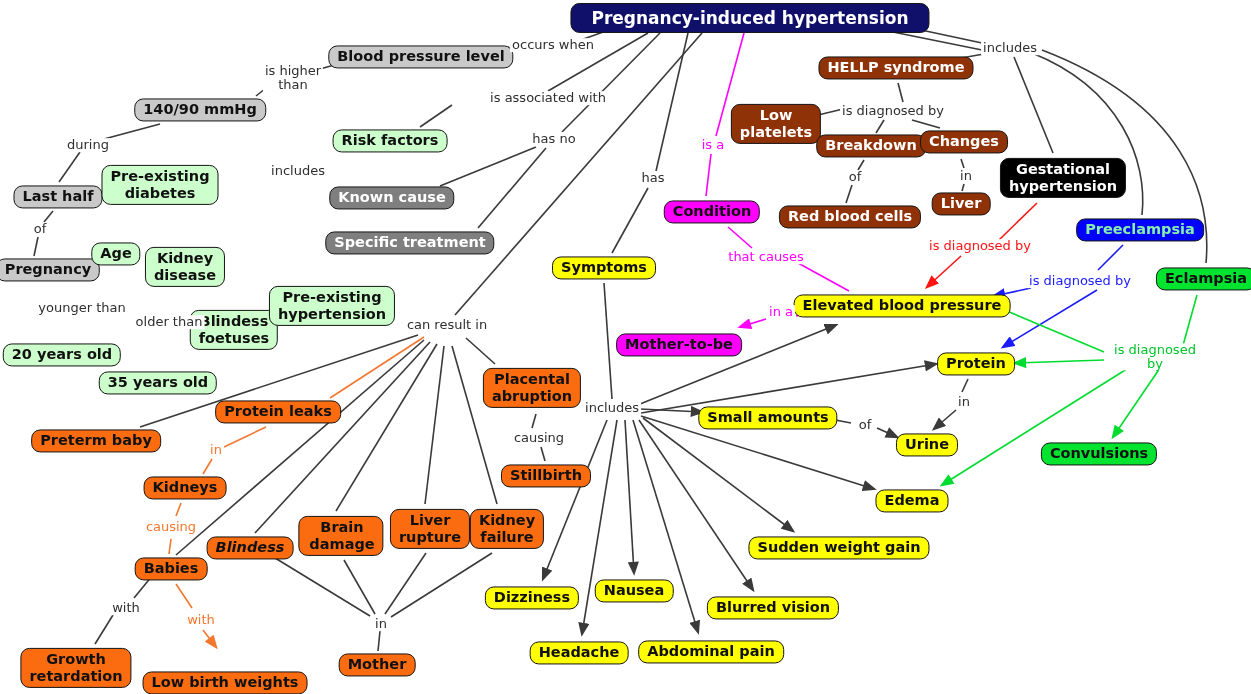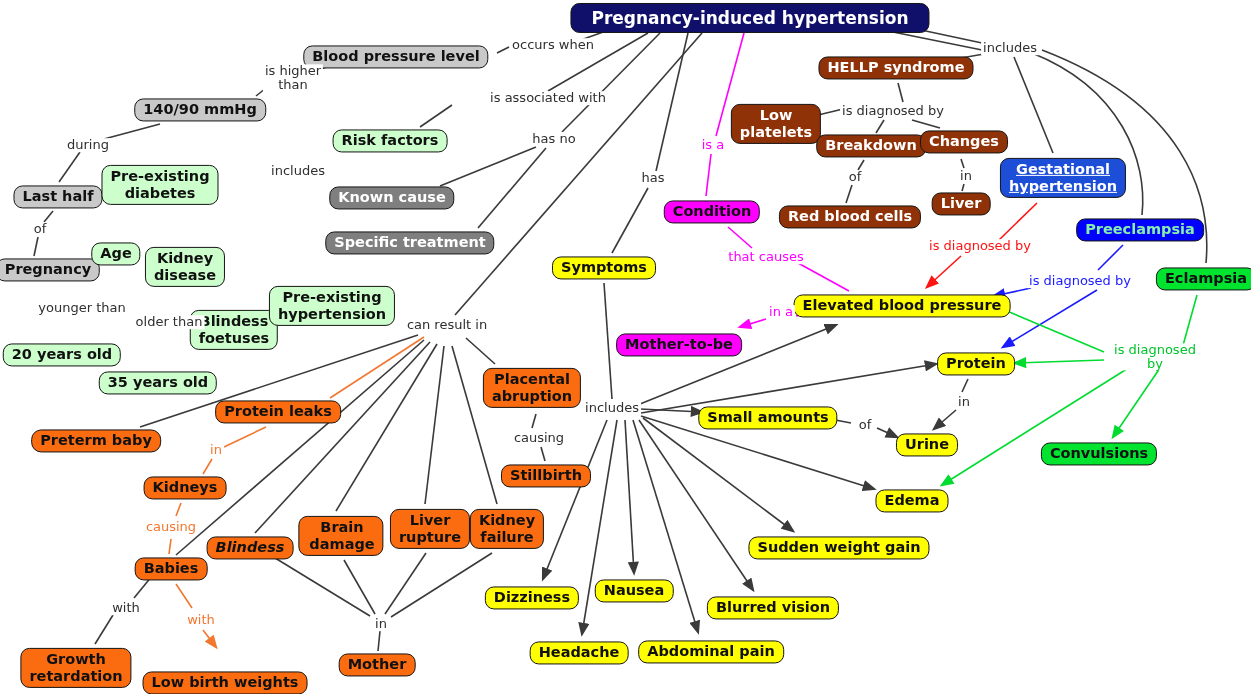--- a/index.html
+++ b/index.html
@@ -10,21 +10,21 @@
         border-radius:9px;padding:2px 8px;font-weight:bold;font-size:14.5px;line-height:1.18;
         white-space:pre-line;text-align:center;box-sizing:border-box;}
   .node.title-node{font-size:17px;padding:4px 20px;border-radius:9px;}
   .navy{background:#10106B;color:#ffffff;}
   .gray{background:#C9C9C9;color:#111;}
   .darkgray{background:#7F7F7F;color:#ffffff;}
   .palegreen{background:#CCFFCC;color:#111;}
   .yellow{background:#FFFF00;color:#111;}
   .magenta{background:#FF00FF;color:#111;}
   .brown{background:#903208;color:#ffffff;}
-  .red{background:#1d4ed8;color:#ffffff;text-decoration:underline;}
+  .red{background:#000000;color:#ffffff;}
   .blue{background:#0000FF;color:#86efac;}
   .green{background:#00E42F;color:#111;}
   .orange{background:#FB6C11;color:#111;}
   .edge-label{position:absolute;transform:translate(-50%,-50%);font-size:13px;line-height:1.05;
         color:#2f2f2f;white-space:pre-line;text-align:center;background:#ffffff;padding:0 2px;}
   .c-o{color:#F2772F;} .c-m{color:#FF00FF;} .c-r{color:#FF1414;} .c-b{color:#1A1AFF;} .c-g{color:#00C42A;}
 </style>
 </head>
 <body>
 
@@ -130,21 +130,21 @@
       <path d="M1031,288 L994,296" stroke="#1A1AFF" stroke-width="1.6" fill="none" marker-end="url(#arr-b)"></path>
       <path d="M1097,290 L1003,347" stroke="#1A1AFF" stroke-width="1.6" fill="none" marker-end="url(#arr-b)"></path>
       <path d="M1197,295 L1182,349" stroke="#00DC2F" stroke-width="1.6" fill="none"></path>
       <path d="M1104,352 L995,306" stroke="#00DC2F" stroke-width="1.6" fill="none" marker-end="url(#arr-g)"></path>
       <path d="M1104,360 L1015,363" stroke="#00DC2F" stroke-width="1.6" fill="none" marker-end="url(#arr-g)"></path>
       <path d="M1130,367 L942,485" stroke="#00DC2F" stroke-width="1.6" fill="none" marker-end="url(#arr-g)"></path>
       <path d="M1160,368 L1113,437" stroke="#00DC2F" stroke-width="1.6" fill="none" marker-end="url(#arr-g)"></path>
     </svg>
   <div id="node-layer">
       <div class="node navy title-node" style="left: 750px; top: 18px;">Pregnancy-induced hypertension</div>
-      <div class="node gray" style="left: 396px; top: 57px;">Blood pressure level</div>
+      <div class="node gray" style="left: 421px; top: 57px;">Blood pressure level</div>
       <div class="node gray" style="left: 200px; top: 110px;">140/90 mmHg</div>
       <div class="node gray" style="left: 58px; top: 197px;">Last half</div>
       <div class="node gray" style="left: 48px; top: 270px;">Pregnancy</div>
       <div class="node darkgray" style="left: 392px; top: 198px;">Known cause</div>
       <div class="node darkgray" style="left: 410px; top: 243px;">Specific treatment</div>
       <div class="node palegreen" style="left: 390px; top: 141px;">Risk factors</div>
       <div class="node palegreen" style="left: 160px; top: 185px;">Pre-existing
 diabetes</div>
       <div class="node palegreen" style="left: 116px; top: 254px;">Age</div>
       <div class="node palegreen" style="left: 185px; top: 267px;">Kidney
@@ -177,21 +177,21 @@
       <div class="node green" style="left: 1099px; top: 454px;">Convulsions</div>
       <div class="node yellow" style="left: 839px; top: 548px;">Sudden weight gain</div>
       <div class="node yellow" style="left: 773px; top: 608px;">Blurred vision</div>
       <div class="node yellow" style="left: 711px; top: 652px;">Abdominal pain</div>
       <div class="node yellow" style="left: 634px; top: 591px;">Nausea</div>
       <div class="node yellow" style="left: 579px; top: 653px;">Headache</div>
       <div class="node yellow" style="left: 532px; top: 598px;">Dizziness</div>
       <div class="node orange" style="left: 532px; top: 388px;">Placental
 abruption</div>
       <div class="node orange" style="left: 546px; top: 476px;">Stillbirth</div>
-      <div class="node orange" style="left: 96px; top: 441px; border-radius: 10px;">Preterm baby</div>
+      <div class="node orange" style="left: 96px; top: 441px;">Preterm baby</div>
       <div class="node orange" style="left: 278px; top: 412px;">Protein leaks</div>
       <div class="node orange" style="left: 185px; top: 488px;">Kidneys</div>
       <div class="node orange" style="left: 171px; top: 569px;">Babies</div>
       <div class="node orange" style="left: 76px; top: 668px;">Growth
 retardation</div>
       <div class="node orange" style="left: 225px; top: 663px; margin-top: 20px;">Low birth weights</div>
       <div class="node orange" style="left: 250px; top: 548px; font-style: italic;">Blindess</div>
       <div class="node orange" style="left: 341px; top: 536px; padding-left: 10px;">Brain
 damage</div>
       <div class="node orange" style="left: 430px; top: 529px;">Liver

